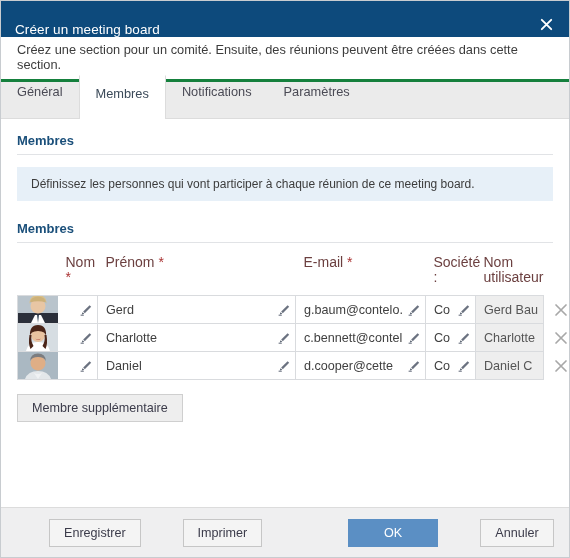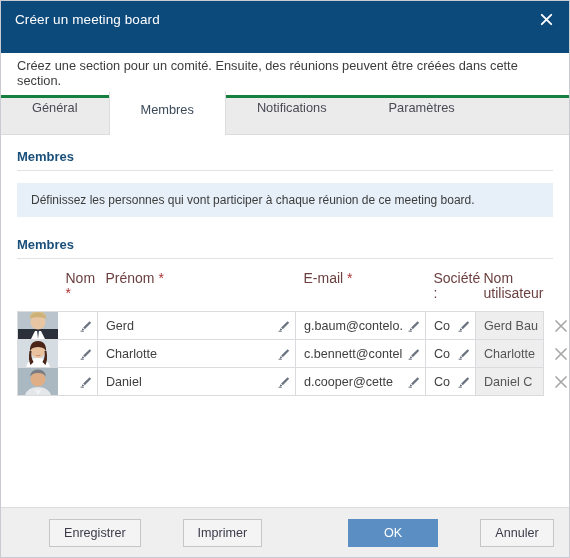--- a/index.html
+++ b/index.html
@@ -22,22 +22,22 @@
     flex-direction: column;
     overflow: hidden;
   }
 
   
   .titlebar {
     height: 36px;
     min-height: 36px;
     background: #0d4a7c;
     display: flex;
-    align-items: center;
-    padding: 0 10px 16px 14px;
+    align-items: flex-end;
+    padding: 0 10px 0 14px;
     position: relative;
     gap: 36px;
   }
   .titlebar-text {
     color: #ffffff;
     font-size: 13.5px;
     letter-spacing: .1px;
     flex: 1;
   }
   .close-btn {
@@ -70,21 +70,21 @@
     align-items: flex-end;
     background: #ebebeb;
     height: 36px;
     min-height: 36px;
     border-bottom: 1px solid #dcdcdc;
     padding-left: 0px;
   }
   .tab {
     height: 44px;
     line-height: 36px;
-    padding: 0 31px;
+    padding: 0 16px;
     font-size: 12.8px;
     color: #4a4a55;
     background: transparent;
     cursor: pointer;
     white-space: nowrap;
     box-sizing: border-box;
   }
   .tab.active {
     background: #ffffff;
     color: #3b4a59;
@@ -551,20 +551,21 @@
               <svg width="14" height="14" viewBox="0 0 14 14">
                 <path d="M2 2 L12 12 M12 2 L2 12" stroke="#a8a8a8" stroke-width="1.7" stroke-linecap="round"></path>
               </svg>
             </span>
           </td>
         </tr>
 
       </tbody>
     </table>
 
+    <button class="add-btn">Membre supplémentaire</button>
 
   </div>
 
   <div class="footer">
     <button class="btn">Enregistrer</button>
     <button class="btn">Imprimer</button>
     <div class="spacer"></div>
     <button class="btn primary">OK</button>
     <button class="btn">Annuler</button>
   </div>

